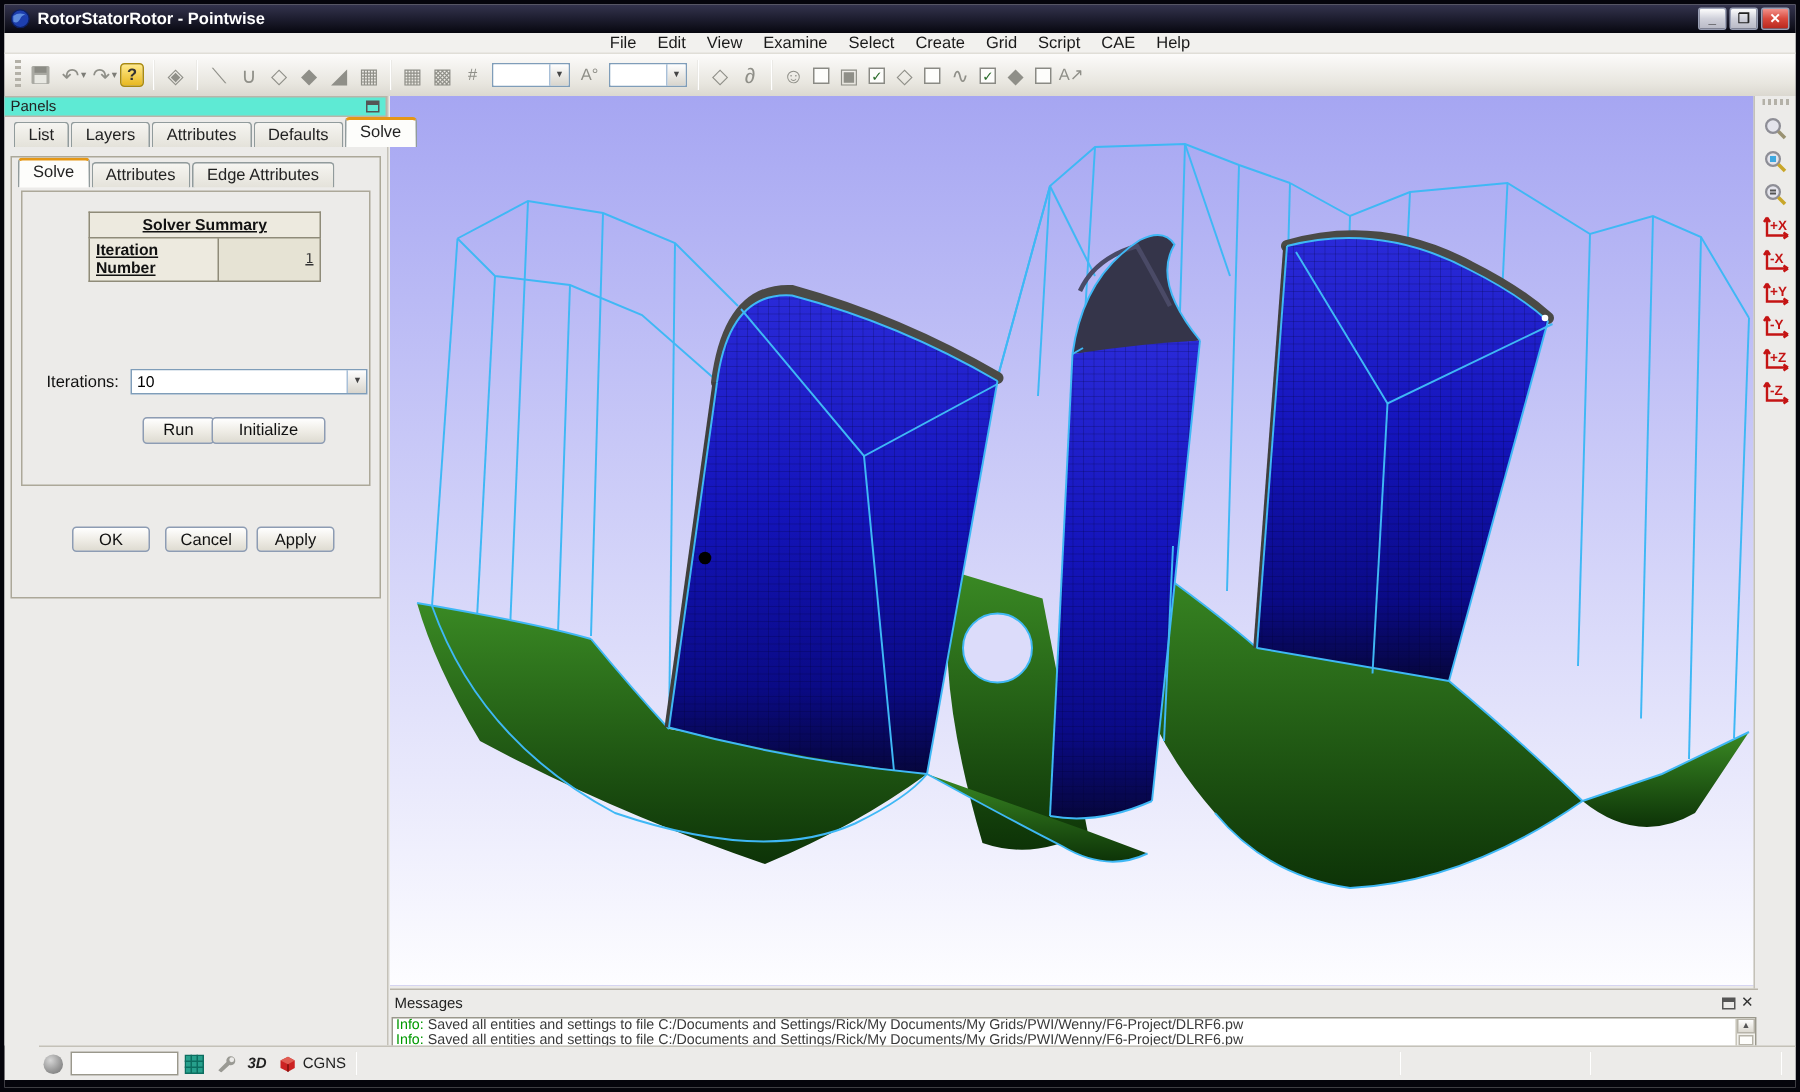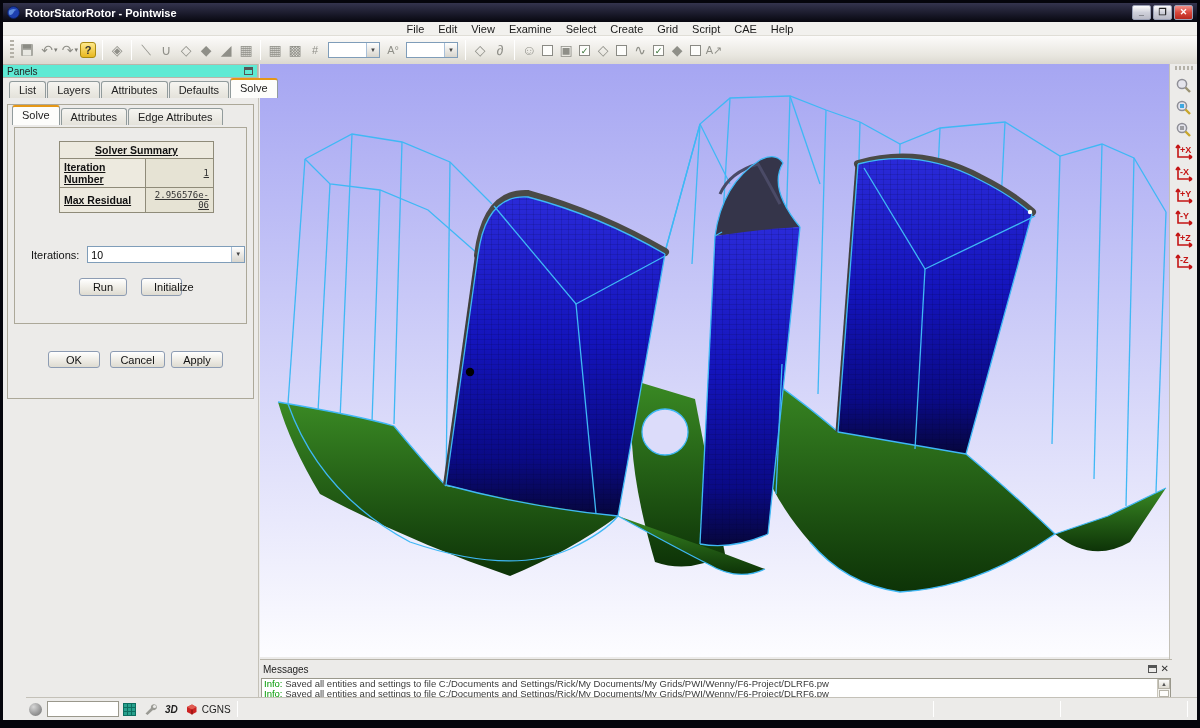--- a/index.html
+++ b/index.html
@@ -67,22 +67,22 @@
   #solver-table td.val { width:68px; text-align:right; background:#e6e3d4; font-family:"DejaVu Sans Mono", monospace; font-size:9px; color:#333; }
 
   .iter-row { position:absolute; left:16px; top:118px; display:flex; align-items:center; font-size:11px; color:#111; }
   .iter-combo { width:158px; height:17px; border:1px solid #7f9db9; background:#fff; display:flex; margin-left:8px; }
   .iter-combo input { flex:1; border:none; font-size:10.5px; padding:0 3px; outline:none; font-family:"Liberation Sans", sans-serif; }
   .iter-combo .cbtn { width:13px; background:linear-gradient(#fefefe,#d8d5cd); border-left:1px solid #a9c0d8;
     font-size:6px; color:#444; text-align:center; line-height:15px; }
 
   .xpbtn { border:1px solid #8d9cb3; border-radius:3px; background:linear-gradient(#ffffff,#f1efe9 45%,#dedbd1);
     font-size:11px; color:#111; text-align:center; font-family:"Liberation Sans", sans-serif; }
-  #run-btn { position:absolute; left:64px; top:150px; width:48px; height:18px; }
-  #init-btn { position:absolute; left:126px; top:150px; width:41px; height:18px;padding-left:12px; }
+  #run-btn { position:absolute; left:80px; top:150px; width:48px; height:18px; }
+  #init-btn { position:absolute; left:126px; top:150px; width:76px; height:18px; }
   #ok-btn { position:absolute; left:40px; top:246px; width:52px; height:17px; }
   #cancel-btn { position:absolute; left:102px; top:246px; width:55px; height:17px; }
   #apply-btn { position:absolute; left:163px; top:246px; width:52px; height:17px; }
 
   
   #rightbar { display:flex; flex-direction:column; align-items:center; padding-top:2px; }
   .rhandle { width:18px; height:4px; margin-bottom:4px;
     background:repeating-linear-gradient(90deg,#b4b1a8 0 2px, transparent 2px 4px); }
   .rbtn { width:22px; height:20px; display:flex; align-items:center; justify-content:center; margin:1px 0; }
 
@@ -220,24 +220,20 @@
       </div>
       <div class="pane" id="inner-pane">
         <table id="solver-table">
           <tbody>
               <tr>
                 <th colspan="2">Solver Summary</th>
               </tr>
           <tr>
             <td class="lbl">Iteration Number</td>
             <td class="val">1</td>
-          </tr>
-          <tr>
-            <td class="lbl">Max Residual</td>
-            <td class="val">2.956576e-06</td>
           </tr>
         </tbody>
           </table>
         <div class="iter-row">
           <span>Iterations:</span>
           <div class="iter-combo">
             <input value="10" style="">
             <div class="cbtn">▼</div>
           </div>
         </div>

